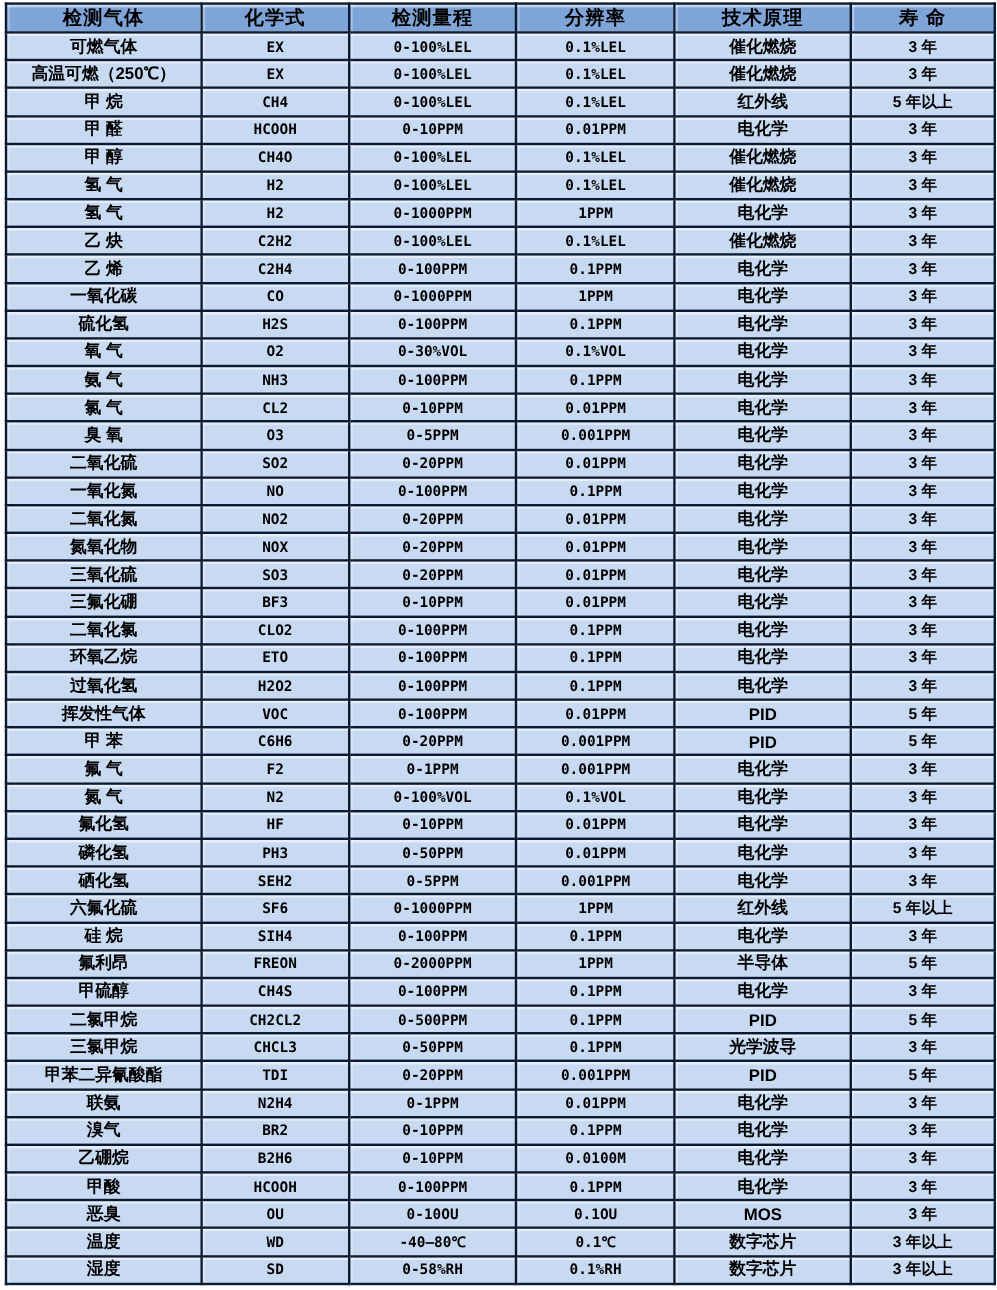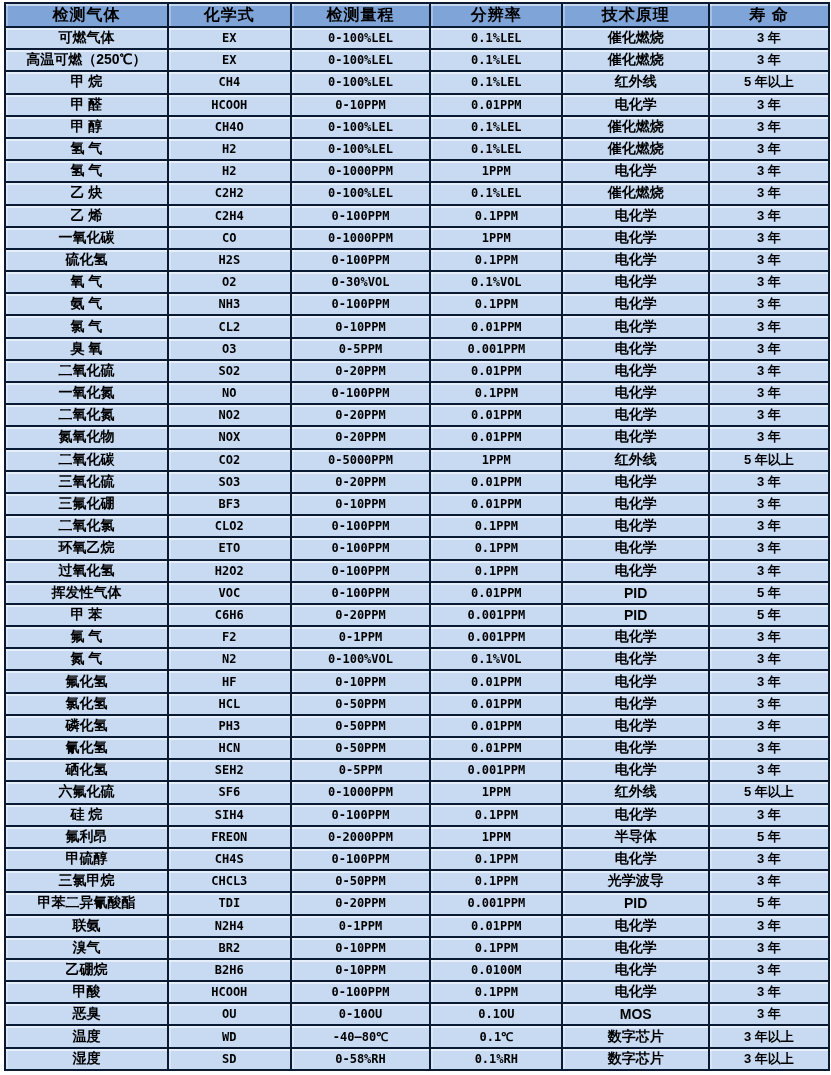--- a/index.html
+++ b/index.html
@@ -229,28 +229,20 @@
         </tr>
         <tr>
           <td class="c0">氮氧化物</td>
           <td class="c1">NOX</td>
           <td class="c2">0-20PPM</td>
           <td class="c3">0.01PPM</td>
           <td class="c4">电化学</td>
           <td class="c5">3 年</td>
         </tr>
         <tr>
-          <td class="c0">二氧化碳</td>
-          <td class="c1">CO2</td>
-          <td class="c2">0-5000PPM</td>
-          <td class="c3">1PPM</td>
-          <td class="c4">红外线</td>
-          <td class="c5">5 年以上</td>
-        </tr>
-        <tr>
           <td class="c0">三氧化硫</td>
           <td class="c1">SO3</td>
           <td class="c2">0-20PPM</td>
           <td class="c3">0.01PPM</td>
           <td class="c4">电化学</td>
           <td class="c5">3 年</td>
         </tr>
         <tr>
           <td class="c0">三氟化硼</td>
           <td class="c1">BF3</td>
@@ -317,38 +309,22 @@
         </tr>
         <tr>
           <td class="c0">氟化氢</td>
           <td class="c1">HF</td>
           <td class="c2">0-10PPM</td>
           <td class="c3">0.01PPM</td>
           <td class="c4">电化学</td>
           <td class="c5">3 年</td>
         </tr>
         <tr>
-          <td class="c0">氯化氢</td>
-          <td class="c1">HCL</td>
-          <td class="c2">0-50PPM</td>
-          <td class="c3">0.01PPM</td>
-          <td class="c4">电化学</td>
-          <td class="c5">3 年</td>
-        </tr>
-        <tr>
           <td class="c0">磷化氢</td>
           <td class="c1">PH3</td>
-          <td class="c2">0-50PPM</td>
-          <td class="c3">0.01PPM</td>
-          <td class="c4">电化学</td>
-          <td class="c5">3 年</td>
-        </tr>
-        <tr>
-          <td class="c0">氰化氢</td>
-          <td class="c1">HCN</td>
           <td class="c2">0-50PPM</td>
           <td class="c3">0.01PPM</td>
           <td class="c4">电化学</td>
           <td class="c5">3 年</td>
         </tr>
         <tr>
           <td class="c0">硒化氢</td>
           <td class="c1">SEH2</td>
           <td class="c2">0-5PPM</td>
           <td class="c3">0.001PPM</td>
@@ -381,20 +357,28 @@
         </tr>
         <tr>
           <td class="c0">甲硫醇</td>
           <td class="c1">CH4S</td>
           <td class="c2">0-100PPM</td>
           <td class="c3">0.1PPM</td>
           <td class="c4">电化学</td>
           <td class="c5">3 年</td>
         </tr>
         <tr>
+          <td class="c0">二氯甲烷</td>
+          <td class="c1">CH2CL2</td>
+          <td class="c2">0-500PPM</td>
+          <td class="c3">0.1PPM</td>
+          <td class="c4">PID</td>
+          <td class="c5">5 年</td>
+        </tr>
+        <tr>
           <td class="c0">三氯甲烷</td>
           <td class="c1">CHCL3</td>
           <td class="c2">0-50PPM</td>
           <td class="c3">0.1PPM</td>
           <td class="c4">光学波导</td>
           <td class="c5">3 年</td>
         </tr>
         <tr>
           <td class="c0">甲苯二异氰酸酯</td>
           <td class="c1">TDI</td>

